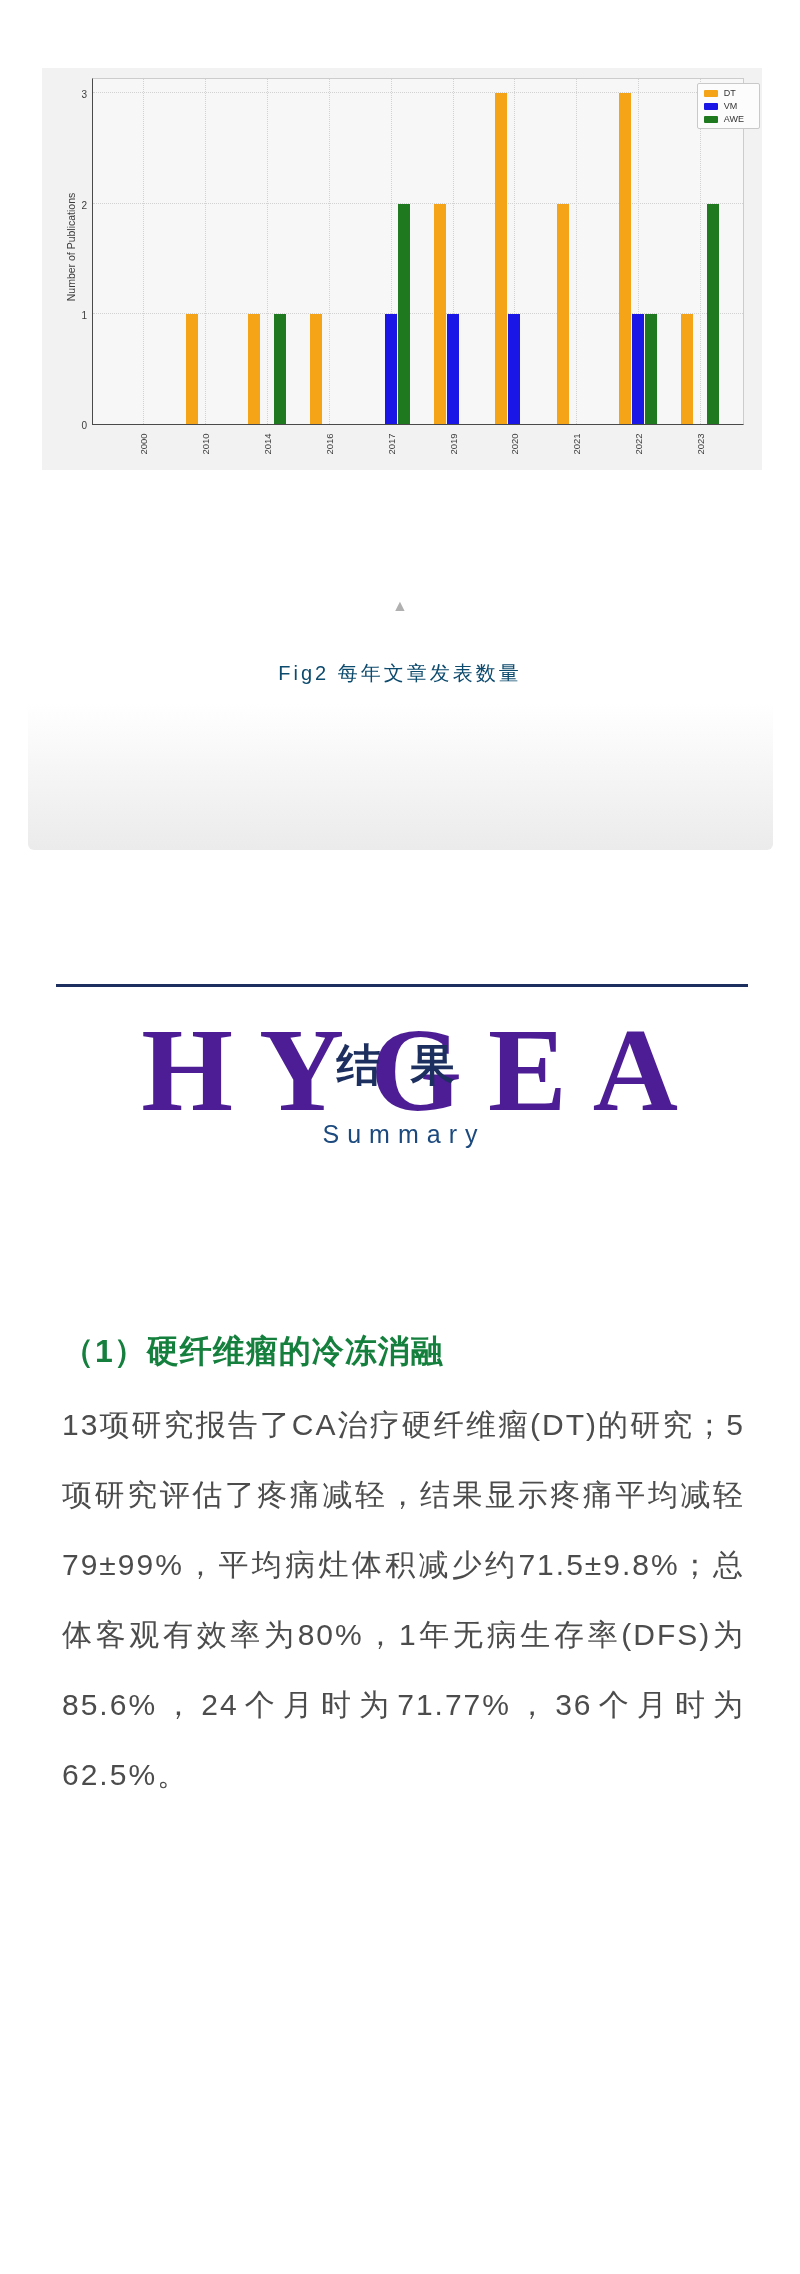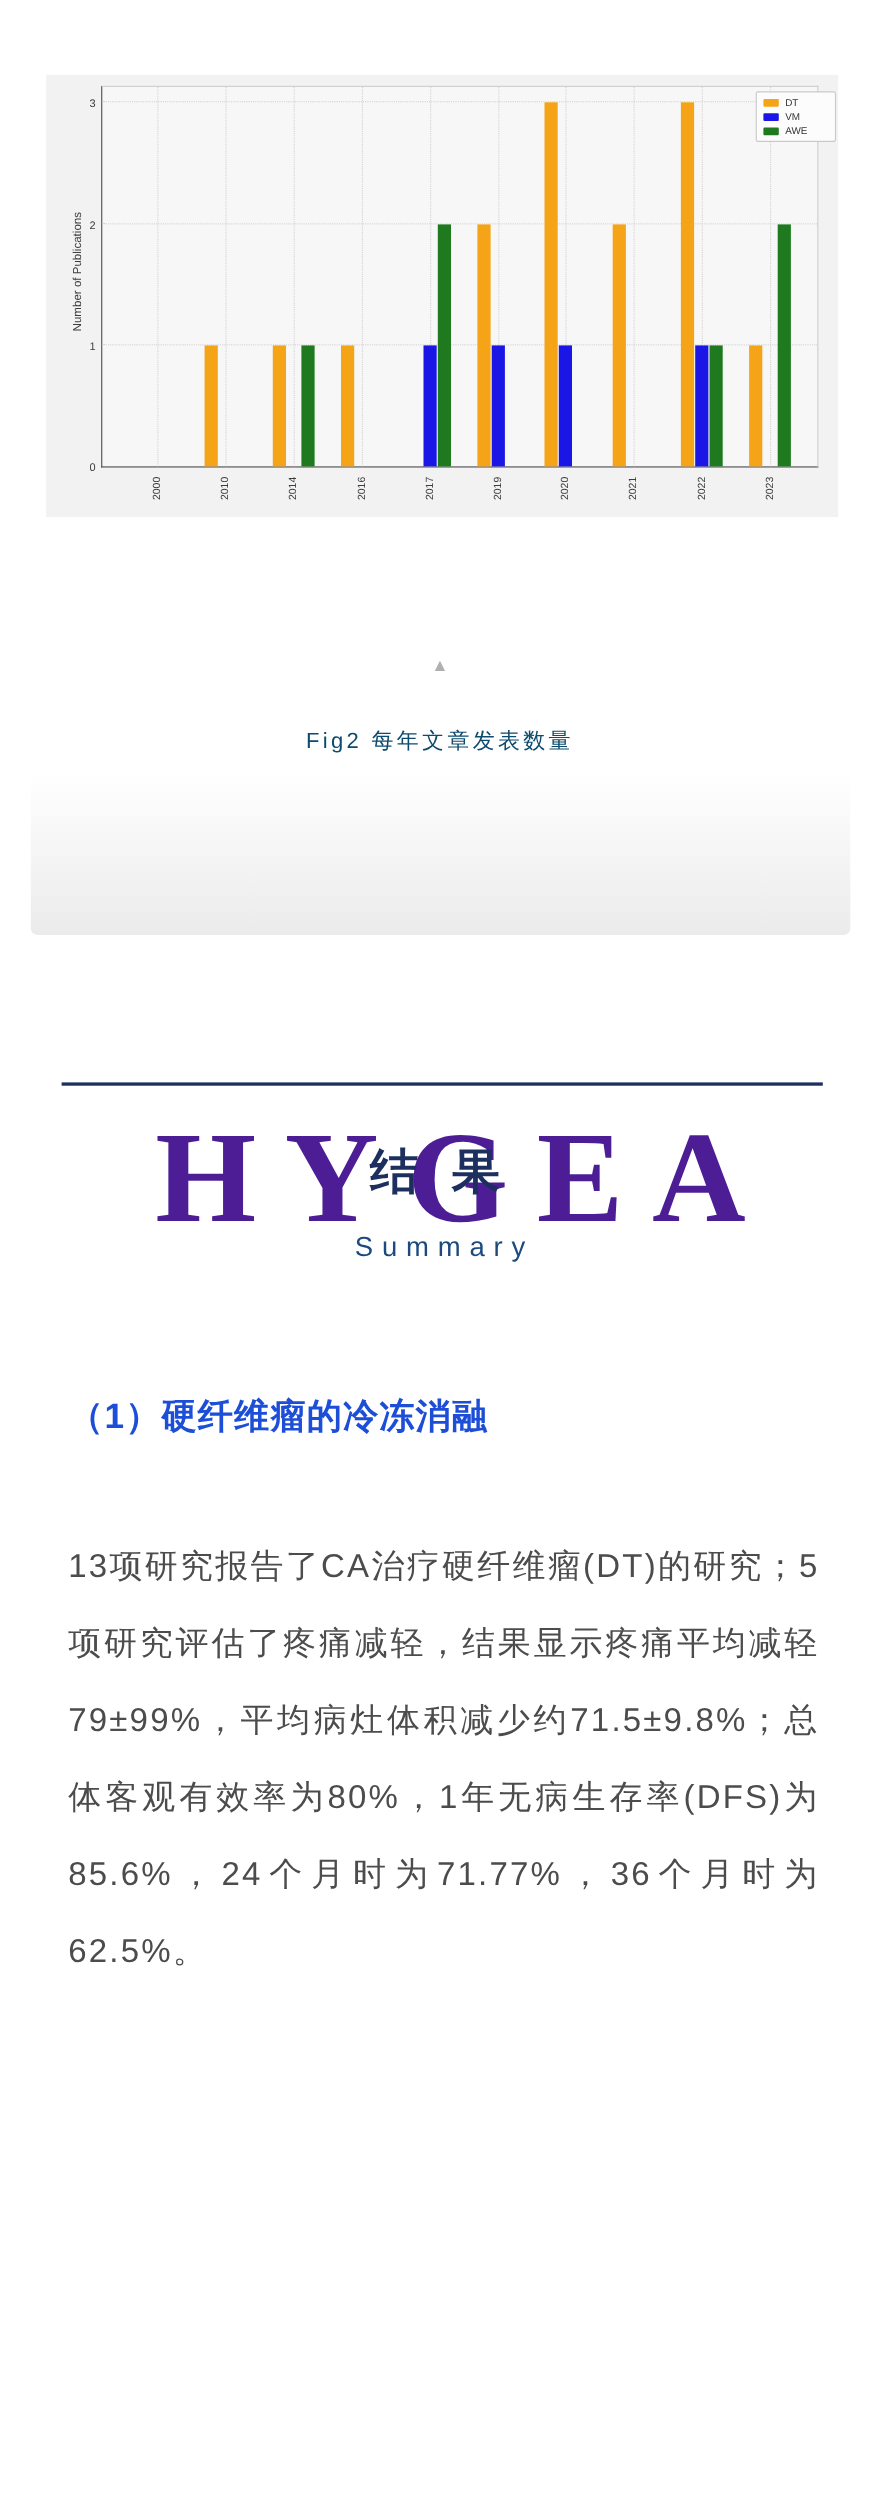--- a/index.html
+++ b/index.html
@@ -16,21 +16,21 @@
   .bar{position:absolute;bottom:0;width:12px;}
   .ytick{position:absolute;left:-26px;width:20px;text-align:right;font-size:10px;color:#3c3c3c;}
   .xtickbox{position:absolute;width:16px;height:30px;top:350px;}
   .xtickbox>div{position:absolute;left:50%;top:50%;transform:translate(-50%,-50%) rotate(-90deg);
         white-space:nowrap;font-size:9.5px;color:#3c3c3c;}
   .ylab{position:absolute;left:-22px;top:168px;width:0;height:0;}
   .ylab>div{position:absolute;transform:translate(-50%,-50%) rotate(-90deg);white-space:nowrap;
         font-size:10.5px;color:#3c3c3c;left:0;top:0;}
   .xlab{position:absolute;left:0;width:650px;top:384px;text-align:center;font-size:10.5px;color:#3c3c3c;}
   .legend{position:absolute;right:2px;top:15px;background:#fcfcfc;border:1px solid #c9c9c9;
-        border-radius:2px;padding:4px 25px 4px 6px;display:flex;flex-direction:column;gap:3px;}
+        border-radius:2px;padding:4px 15px 4px 6px;display:flex;flex-direction:column;gap:3px;}
   .legend-item{display:flex;align-items:center;gap:6px;}
   .legend-swatch{width:14px;height:7px;border-radius:1px;display:inline-block;}
   .legend-label{font-size:9px;color:#333;}
 
   
   .collapse{position:absolute;left:0;width:800px;top:598px;text-align:center;
         font-size:16px;color:#b0b0b0;line-height:1;cursor:pointer;}
   .caption{position:absolute;left:0;width:800px;top:660px;text-align:center;
         font-size:20px;letter-spacing:3px;color:#0c4a6e;}
   .grad{position:absolute;left:28px;top:703px;width:745px;height:147px;
@@ -42,22 +42,22 @@
   .sec{position:absolute;left:0;top:1000px;width:800px;height:170px;}
   .watermark{position:absolute;left:50%;top:12px;transform:translateX(-46%);
         font-family:"Liberation Serif","DejaVu Serif",serif;font-weight:bold;
         font-size:118px;line-height:1;letter-spacing:26px;color:#4c1d95;white-space:nowrap;}
   .sec-title{position:absolute;left:0;width:800px;top:36px;text-align:center;
         font-size:44px;font-weight:bold;letter-spacing:9px;color:#1c2f5e;}
   .sec-sub{position:absolute;left:4px;width:800px;top:120px;text-align:center;
         font-size:25px;letter-spacing:8px;color:#1c4a7e;}
 
   
-  .heading{position:absolute;left:62px;top:1266px;width:690px;
-        font-size:32px;font-weight:bold;letter-spacing:1px;color:#1d4ed8;}
+  .heading{position:absolute;left:62px;top:1330px;width:690px;
+        font-size:32px;font-weight:bold;letter-spacing:1px;color:#15803d;}
   .para{position:absolute;left:62px;width:683px;font-size:30px;line-height:70px;
         letter-spacing:2px;color:#4c4c4c;text-align:justify;text-justify:inter-character;}
   .p1{top:1390px;}
   .p2{top:1877px;}
 </style>
 </head>
 <body>
 
 <div class="page">
 

